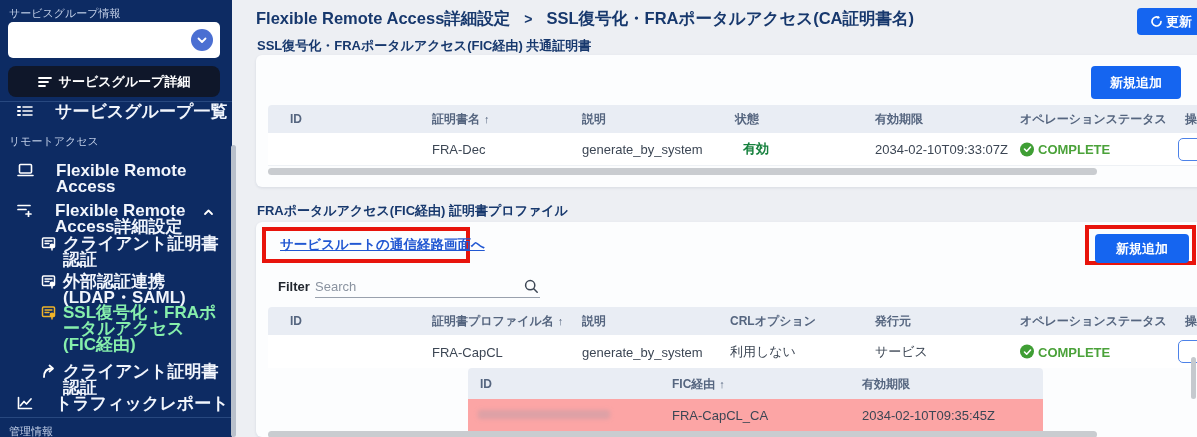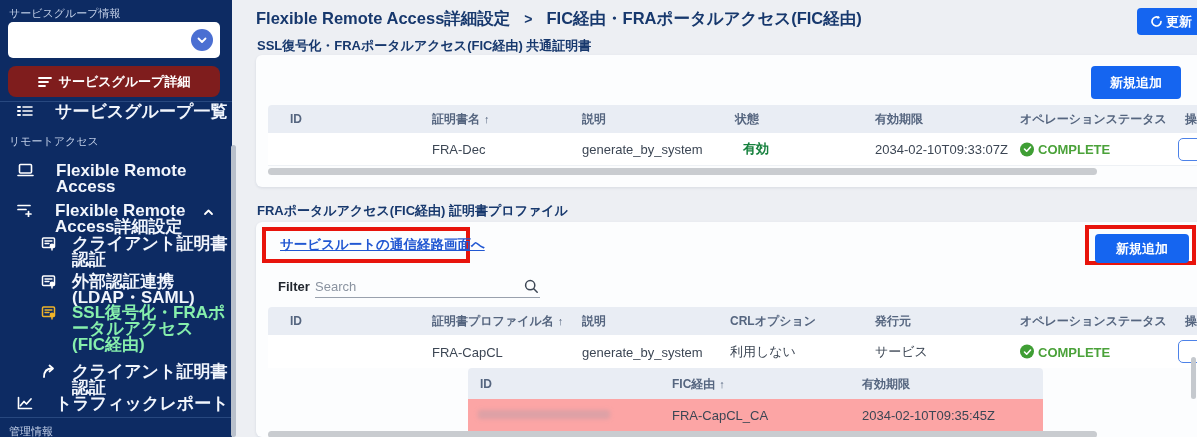--- a/index.html
+++ b/index.html
@@ -4,28 +4,28 @@
 <style>
   * { margin:0; padding:0; box-sizing:border-box; }
   html,body { font-family:"Liberation Sans","DejaVu Sans",sans-serif; }
   #stage { position:relative; width:1197px; height:437px; overflow:hidden; background:#edeff3; }
 
   
   #sidebar { position:absolute; left:0; top:0; width:232px; height:437px; background:#0d2b63; color:#f1f5fc; }
   .sb-label { position:absolute; left:9px; font-size:11px; color:#c3d0e8; }
   .sg-select { position:absolute; left:8px; top:22px; width:212px; height:36px; background:#fff; border-radius:5px; }
   .sg-select .chev { position:absolute; right:7px; top:7px; width:22px; height:22px; border-radius:50%; background:#4b6fd2; display:flex; align-items:center; justify-content:center; }
-  .sg-btn { position:absolute; left:8px; top:66px; width:212px; height:31px; background:#7f1d1d; border-radius:8px; color:#fff; font-size:13px; font-weight:bold; display:flex; align-items:center; justify-content:center; gap:7px; border:none; cursor:pointer; }
+  .sg-btn { position:absolute; left:8px; top:66px; width:212px; height:31px; background:#0f172a; border-radius:8px; color:#fff; font-size:13px; font-weight:bold; display:flex; align-items:center; justify-content:center; gap:7px; border:none; cursor:pointer; }
   .sb-divider { position:absolute; left:0; width:232px; height:1px; background:#28487f; }
   .nav-item { position:absolute; left:0; width:232px; display:flex; align-items:flex-start; color:#f1f5fc; font-size:17px; font-weight:bold; cursor:pointer; line-height:16px; }
   .nav-item .ni { flex:0 0 auto; display:flex; }
   .nav-item.lvl1 { padding-left:17px; }
   .nav-item.lvl1 .nl { margin-left:22px; }
   .nav-item.lvl2 { padding-left:41px; }
-  .nav-item.lvl2 .nl { margin-left:15px; }
+  .nav-item.lvl2 .nl { margin-left:6px; }
   .nav-item.active { color:#86efac; }
   .nav-chevup { position:absolute; right:18px; top:2px; }
   #sb-scroll { position:absolute; left:231px; top:145px; width:5px; height:292px; background:#b9c0cb; border-radius:3px; }
 
   
   #breadcrumb { position:absolute; left:256px; top:8px; font-size:16.5px; font-weight:bold; color:#17386d; display:flex; gap:14px; align-items:center; }
   .btn-blue { background:#1565f0; color:#fff; font-weight:bold; border:none; border-radius:4px; cursor:pointer; display:flex; align-items:center; justify-content:center; }
   #refresh-btn { position:absolute; left:1137px; top:8px; width:68px; height:27px; font-size:13px; gap:3px; }
   .sec-title { position:absolute; left:257px; font-size:13px; font-weight:bold; color:#17386d; }
 
@@ -193,21 +193,21 @@
     </div>
 
     <div class="sb-divider" style="top:417px"></div>
     <div class="sb-label" style="top:424px">管理情報</div>
   </nav>
   <div id="sb-scroll"></div>
 
   <div id="breadcrumb">
     <span>Flexible Remote Access詳細設定</span>
     <span style="font-size:14px;">&gt;</span>
-    <span>FIC経由・FRAポータルアクセス(FIC経由)</span>
+    <span>SSL復号化・FRAポータルアクセス(CA証明書名)</span>
   </div>
 
   <button id="refresh-btn" class="btn-blue">
     <span style="display:flex">
       <svg width="13" height="13" viewBox="0 0 13 13">
           <path d="M11 6.5 A4.5 4.5 0 1 1 8.8 2.6" stroke="#fff" stroke-width="1.7" fill="none" stroke-linecap="round"></path>
           <path d="M8.2 0.8 L9.3 3 L6.9 3.7 Z" fill="#fff"></path>
         </svg>
     </span>
     <span>更新</span>

